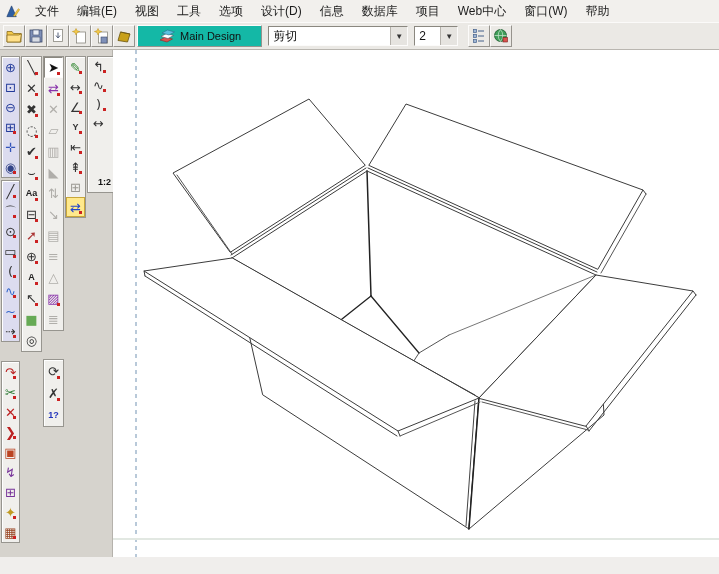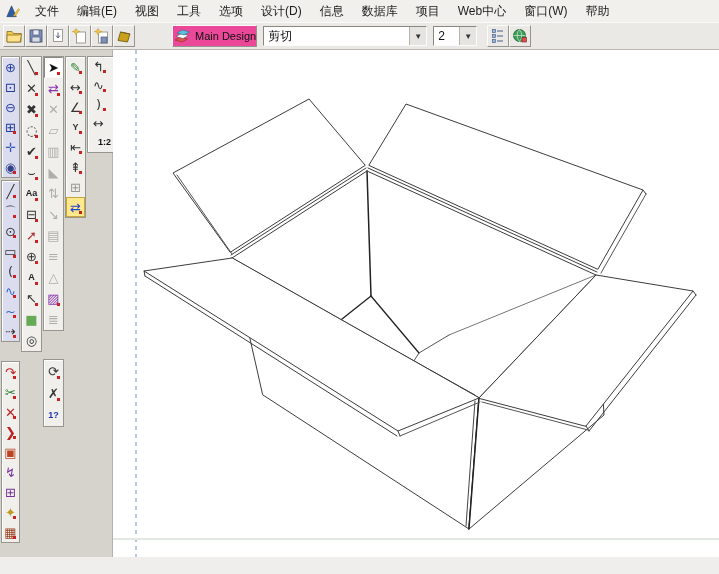--- a/index.html
+++ b/index.html
@@ -19,21 +19,21 @@
   .menu-item{padding:3px 9px;cursor:default;}
 
   
   .toolbar{height:26px;background:#ebe9e5;border-top:1px solid #fbfaf9;border-bottom:1px solid #b9b6b0;
     display:flex;align-items:center;padding-left:3px;gap:2px;}
   .tbtn{width:22px;height:22px;box-sizing:border-box;border:1px solid;border-color:#fcfbfa #96938d #96938d #fcfbfa;
     background:#ebe9e5;display:inline-flex;align-items:center;justify-content:center;padding:0;}
   .tbtn svg{width:16px;height:16px;}
   .tsep{width:6px;height:22px;}
   .md-btn{height:22px;box-sizing:border-box;border:1px solid;border-color:#fcfbfa #96938d #96938d #fcfbfa;
-    background:#ec4899;display:inline-flex;align-items:center;gap:4px;padding:0 0;font-size:11px;color:#111;margin-left:35px;}
+    background:#14b8a6;display:inline-flex;align-items:center;gap:4px;padding:0 20px;font-size:11px;color:#111;}
   .md-btn svg{width:18px;height:14px;}
   .combo{height:20px;box-sizing:border-box;background:#fff;border:1px solid;border-color:#8a877f #fcfbfa #fcfbfa #8a877f;
     display:inline-flex;align-items:center;justify-content:space-between;font-size:12px;color:#111;padding-left:4px;margin-left:4px;}
   .combo .arr{width:16px;height:18px;background:#e6e4e0;border-left:1px solid #b5b2ac;display:flex;align-items:center;justify-content:center;font-size:8px;color:#333;}
 
   
   .main{display:flex;height:507px;position:relative;}
   .palette{width:112px;background:#d6d3cd;position:relative;border-right:1px solid #b5b2ac;flex:none;}
   .pcol{position:absolute;border:1px solid #97958f;background:#f0efec;box-shadow:1px 1px 0 #fff inset;}
   .cell{box-sizing:border-box;display:flex;align-items:center;justify-content:center;position:relative;
@@ -98,21 +98,21 @@
           </svg>
         </button></span>
     <button class="md-btn">
       <svg viewBox="0 0 18 14">
           <path d="M2 11l5.5-3 7 2-5.5 3z" fill="#d9534f" stroke="#8a2a26" stroke-width="0.6"></path>
           <path d="M3 7.5l5.5-3 7 2L10 9.5z" fill="#ffffff" stroke="#556" stroke-width="0.6"></path>
           <path d="M4 4l5.5-3 7 2L11 6z" fill="#5bc0de" stroke="#2a6f8a" stroke-width="0.6"></path>
         </svg>
       <span>Main Design</span>
     </button>
-    <div class="combo" style="width:164px">
+    <div class="combo" style="width:140px">
       <span>剪切</span>
       <span class="arr">▼</span>
     </div>
     <div class="combo" style="width:44px">
       <span>2</span>
       <span class="arr">▼</span>
     </div>
     <span class="tsep"></span>
     <span id="tb-right"><button class="tbtn">
           <svg viewBox="0 0 16 16">
@@ -378,21 +378,21 @@
             <span class="g" style="color: rgb(51, 51, 51);">∿</span>
             <i class="dot"></i>
           </div>
           <div class="cell" title="d-profile-tool" style="width: 21px; height: 19px;">
             <span class="g" style="color: rgb(51, 51, 51);">)</span>
             <i class="dot"></i>
           </div>
           <div class="cell" title="width-arrow-tool" style="width: 21px; height: 19px;">
             <span class="g" style="color: rgb(51, 51, 51);">↔</span>
           </div>
-          <div class="cell" title="scale-ratio-label" style="width: 33px; height: 19px;">
+          <div class="cell" title="scale-ratio-label" style="width: 33px; height: 19px; margin-top: 40px;">
             <span class="g txt" style="color: rgb(17, 17, 17);">1:2</span>
           </div>
         </div>
       </div>
 
     <div class="canvas">
       <svg width="607" height="507" viewBox="112 67 607 507">
         <g fill="none" stroke="#3c3c3c" stroke-width="1" stroke-linejoin="round" stroke-linecap="round">
 
           <polygon points="231,275 366,188 595,292 478,415" fill="#ffffff" stroke="none"></polygon>

